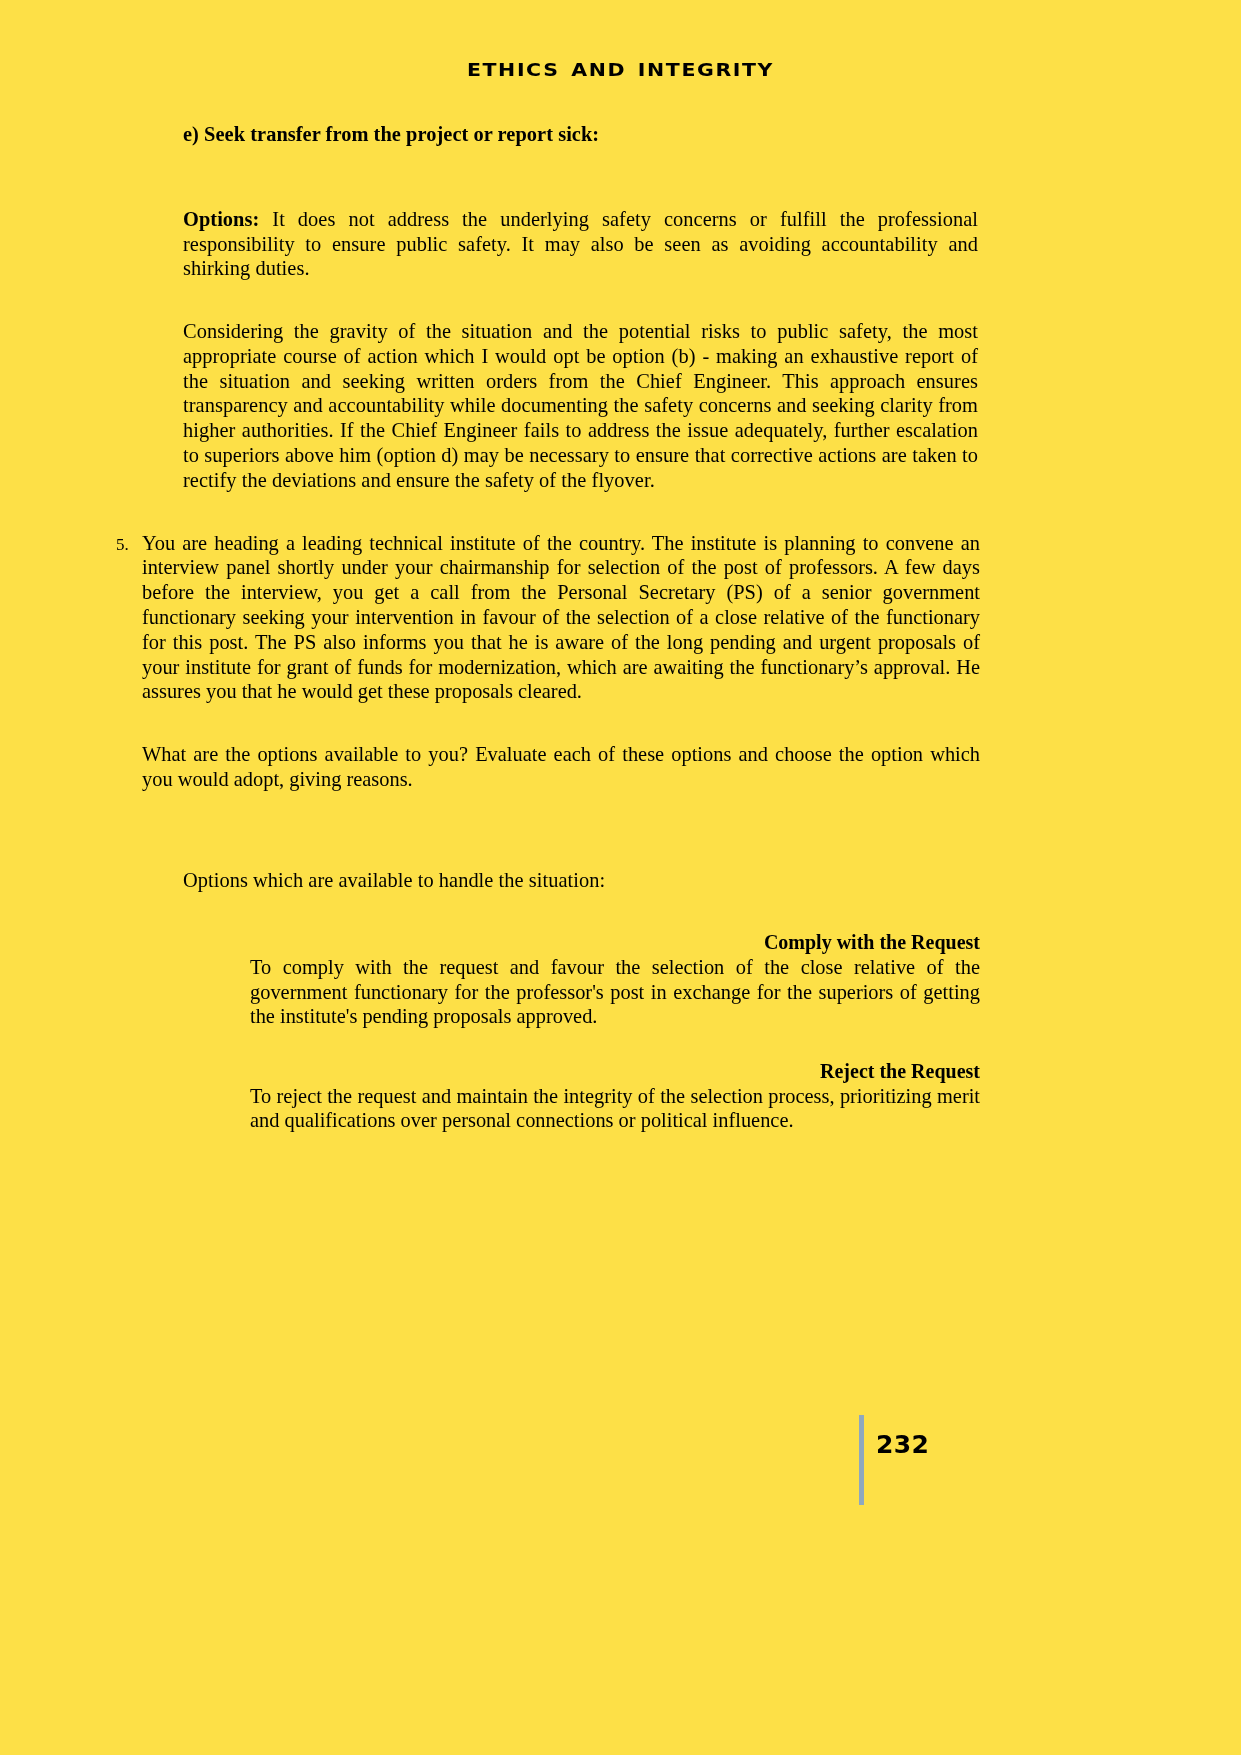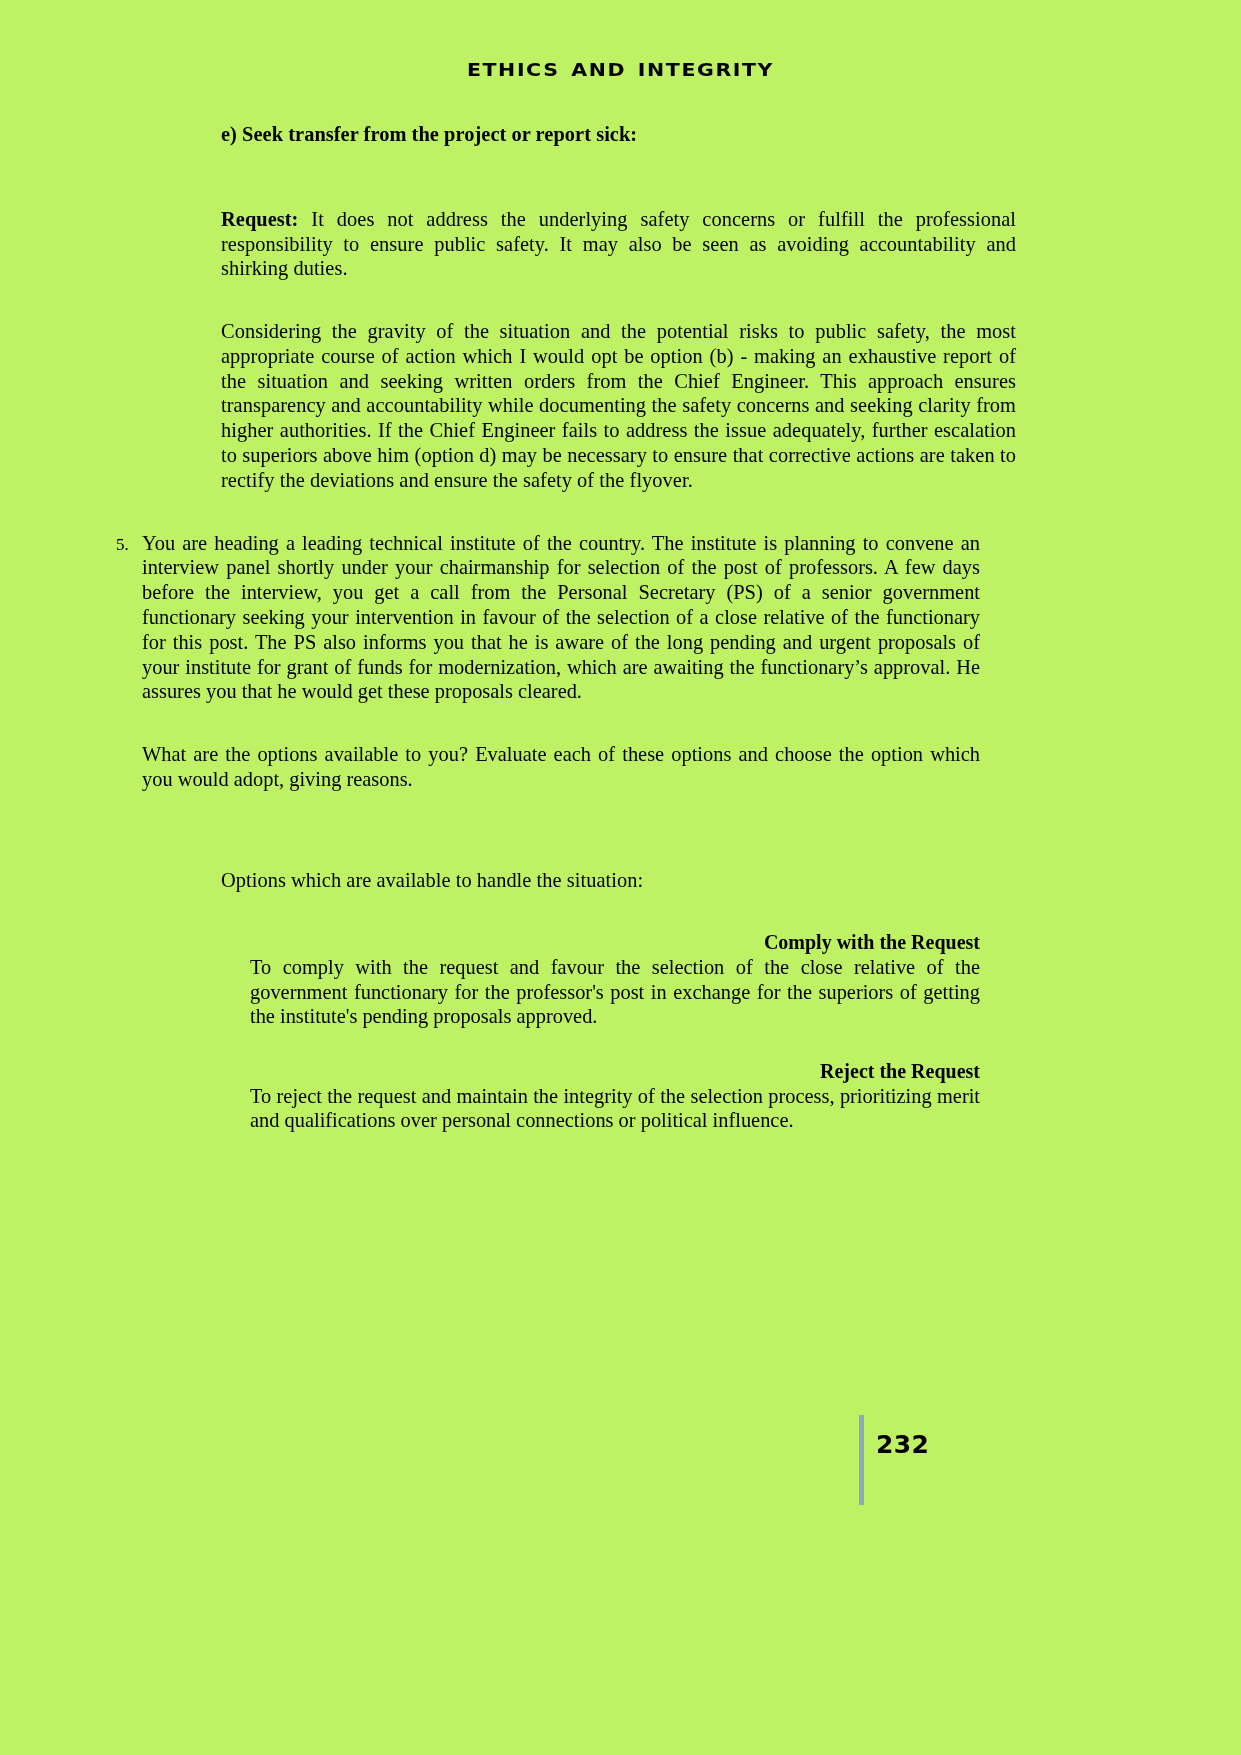--- a/index.html
+++ b/index.html
@@ -9,21 +9,21 @@
   }
   body {
     font-family: "Liberation Serif", "DejaVu Serif", serif;
     color: #000000;
   }
   .page {
     position: relative;
     width: 1241px;
     height: 1755px;
     margin: 0 auto;
-    background: #bef264;
+    background: #fde047;
     overflow: hidden;
     box-sizing: border-box;
   }
 
   
   .running-header {
     position: absolute;
     top: 58px;
     left: 0;
     right: 0;
@@ -52,21 +52,21 @@
     margin: 0;
     font-size: 20.4px;
     line-height: 1.215;
     text-align: justify;
     text-justify: inter-word;
     letter-spacing: 0.05px;
   }
 
   
   .indent {
-    margin-left: 109px;
+    margin-left: 71px;
     width: 795px;
   }
   .gap-md { height: 30px; }
   .gap-lg { height: 38px; }
 
   .b { font-weight: 700; }
 
   .opt-head {
     font-weight: 700;
     font-size: 20px;
@@ -146,21 +146,21 @@
     <div class="indent">
       <p class="b">e) Seek transfer from the project or report sick:</p>
     </div>
 
     <div class="gap-md"></div>
 
 
     <div class="gap-md"></div>
 
     <div class="indent">
-      <p><span class="b">Request:</span><span> It does not address the underlying safety concerns or fulfill the professional responsibility to ensure public safety. It may also be seen as avoiding accountability and shirking duties.</span></p>
+      <p><span class="b">Options:</span><span> It does not address the underlying safety concerns or fulfill the professional responsibility to ensure public safety. It may also be seen as avoiding accountability and shirking duties.</span></p>
     </div>
 
     <div class="gap-lg"></div>
 
     <div class="indent">
       <p>Considering the gravity of the situation and the potential risks to public safety, the most appropriate course of action which I would opt be option (b) - making an exhaustive report of the situation and seeking written orders from the Chief Engineer. This approach ensures transparency and accountability while documenting the safety concerns and seeking clarity from higher authorities. If the Chief Engineer fails to address the issue adequately, further escalation to superiors above him (option d) may be necessary to ensure that corrective actions are taken to rectify the deviations and ensure the safety of the flyover.</p>
     </div>
 
     <div class="gap-lg"></div>
 

